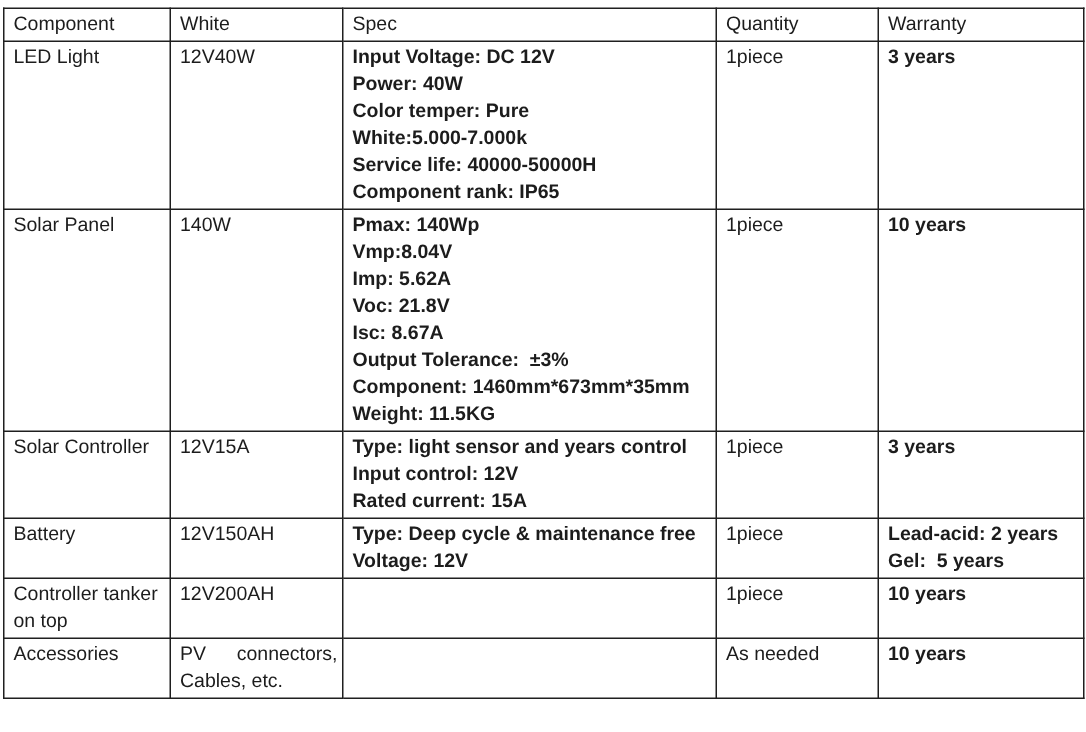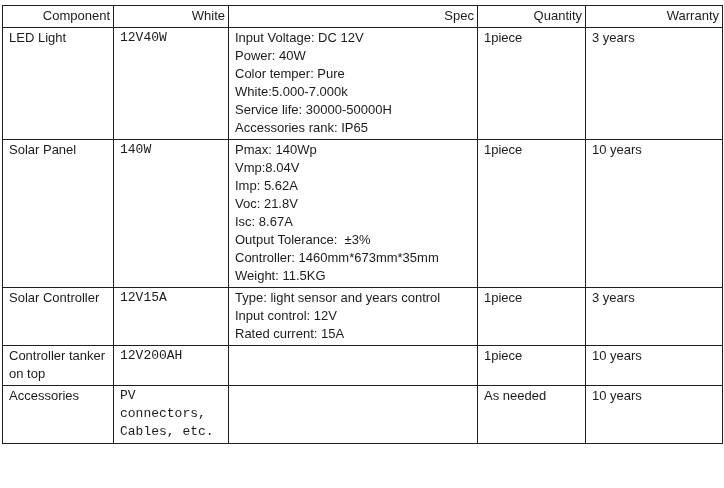--- a/index.html
+++ b/index.html
@@ -26,32 +26,32 @@
   }
   .spec-table th, .spec-table td {
     border: 1px solid #1f1f1f;
     vertical-align: top;
     padding: 1px 3px 2px 6px;
     overflow: hidden;
     box-sizing: border-box;
   }
   .spec-table th {
     font-weight: normal;
-    text-align: right;
+    text-align: left;
   }
   .spec-table thead tr { height: 20px; }
   .spec-table tbody tr:nth-child(1) { height: 108px; }
   .spec-table tbody tr:nth-child(2) { height: 145px; }
   .spec-table tbody tr:nth-child(3) { height: 57px; }
   .spec-table tbody tr:nth-child(4) { height: 38px; }
   .spec-table tbody tr:nth-child(5) { height: 37px; }
   .spec-table tbody tr:nth-child(6) { height: 36px; }
   .spec-table tbody tr:nth-child(7) { height: 37px; }
-  td.c-model { text-align: justify; font-family: Liberation Mono, monospace; }
-  .line { white-space: pre-wrap; }
+  td.c-model { text-align: justify; }
+  .line { white-space: pre-wrap; font-weight: bold; }
 </style>
 </head>
 <body>
 
 <div class="page">
   <table class="spec-table">
     <colgroup>
       <col style="width:111px">
       <col style="width:115px">
       <col style="width:249px">
@@ -69,57 +69,70 @@
     </thead>
     <tbody>
         <tr>
     <td class="c-component">LED Light</td>
     <td class="c-model">12V40W</td>
     <td class="c-spec">
             <div class="line">Input Voltage: DC 12V</div>
             <div class="line">Power: 40W</div>
             <div class="line">Color temper: Pure</div>
             <div class="line">White:5.000-7.000k</div>
-            <div class="line">Service life: 30000-50000H</div>
-            <div class="line">Accessories rank: IP65</div>
+            <div class="line">Service life: 40000-50000H</div>
+            <div class="line">Component rank: IP65</div>
           </td>
     <td class="c-qty">1piece</td>
     <td class="c-warranty">
             <div class="line">3 years</div>
           </td>
   </tr>
         <tr>
     <td class="c-component">Solar Panel</td>
     <td class="c-model">140W</td>
     <td class="c-spec">
             <div class="line">Pmax: 140Wp</div>
             <div class="line">Vmp:8.04V</div>
             <div class="line">Imp: 5.62A</div>
             <div class="line">Voc: 21.8V</div>
             <div class="line">Isc: 8.67A</div>
             <div class="line">Output Tolerance:  ±3%</div>
-            <div class="line">Controller: 1460mm*673mm*35mm</div>
+            <div class="line">Component: 1460mm*673mm*35mm</div>
             <div class="line">Weight: 11.5KG</div>
           </td>
     <td class="c-qty">1piece</td>
     <td class="c-warranty">
             <div class="line">10 years</div>
           </td>
   </tr>
         <tr>
     <td class="c-component">Solar Controller</td>
     <td class="c-model">12V15A</td>
     <td class="c-spec">
             <div class="line">Type: light sensor and years control</div>
             <div class="line">Input control: 12V</div>
             <div class="line">Rated current: 15A</div>
           </td>
     <td class="c-qty">1piece</td>
     <td class="c-warranty">
             <div class="line">3 years</div>
+          </td>
+  </tr>
+        <tr>
+    <td class="c-component">Battery</td>
+    <td class="c-model">12V150AH</td>
+    <td class="c-spec">
+            <div class="line">Type: Deep cycle &amp; maintenance free</div>
+            <div class="line">Voltage: 12V</div>
+          </td>
+    <td class="c-qty">1piece</td>
+    <td class="c-warranty">
+            <div class="line">Lead-acid: 2 years</div>
+            <div class="line">Gel:  5 years</div>
           </td>
   </tr>
         <tr>
     <td class="c-component">Controller tanker on top</td>
     <td class="c-model">12V200AH</td>
     <td class="c-spec"></td>
     <td class="c-qty">1piece</td>
     <td class="c-warranty">
             <div class="line">10 years</div>
           </td>

